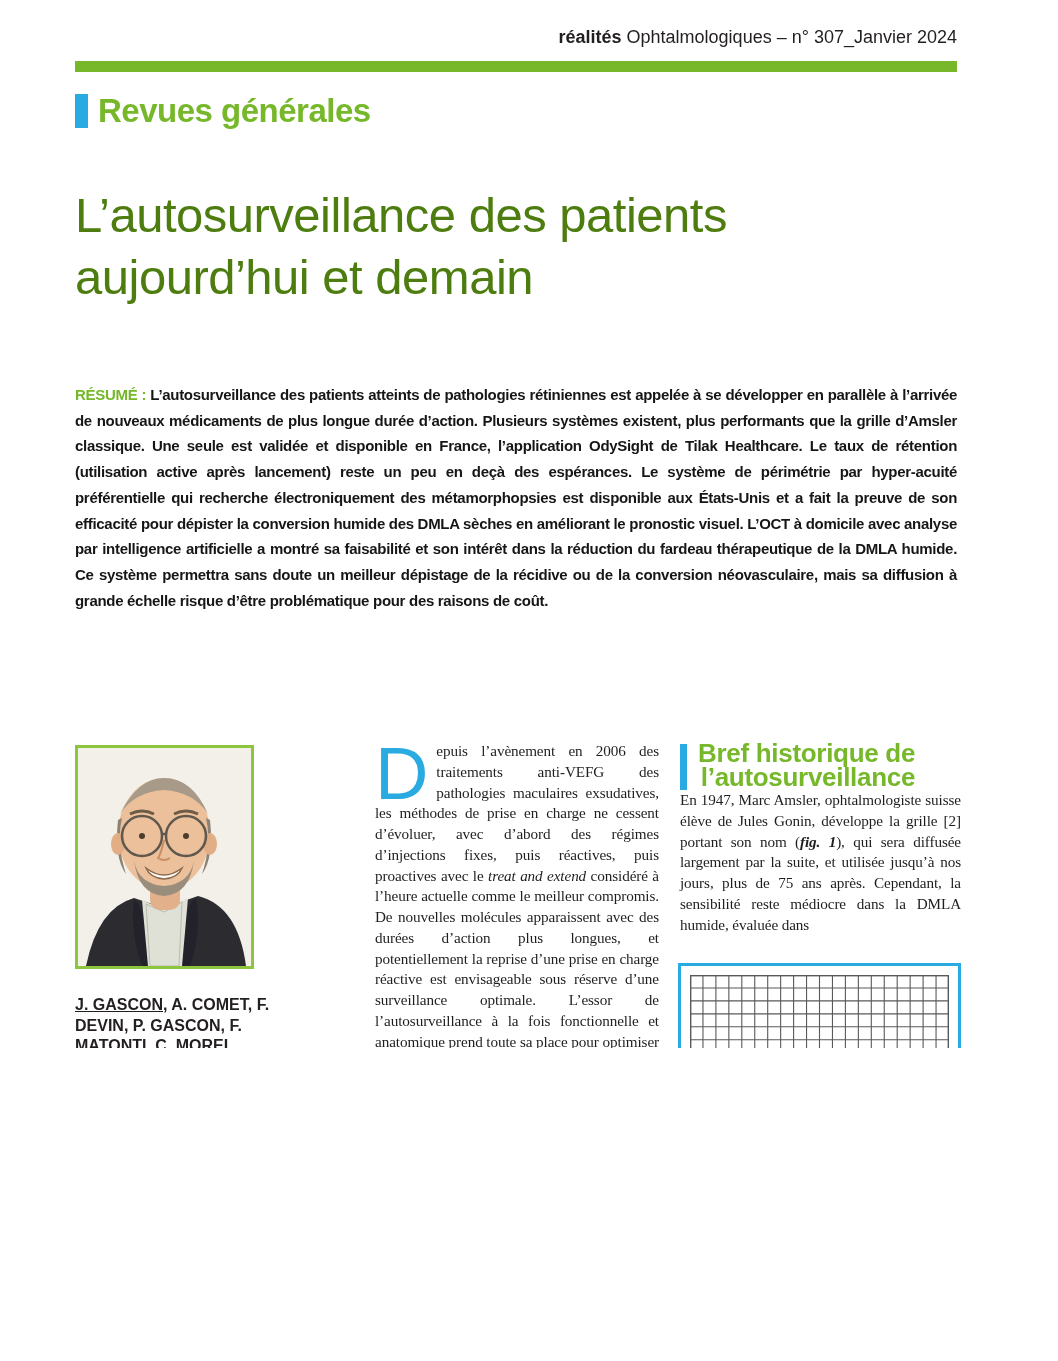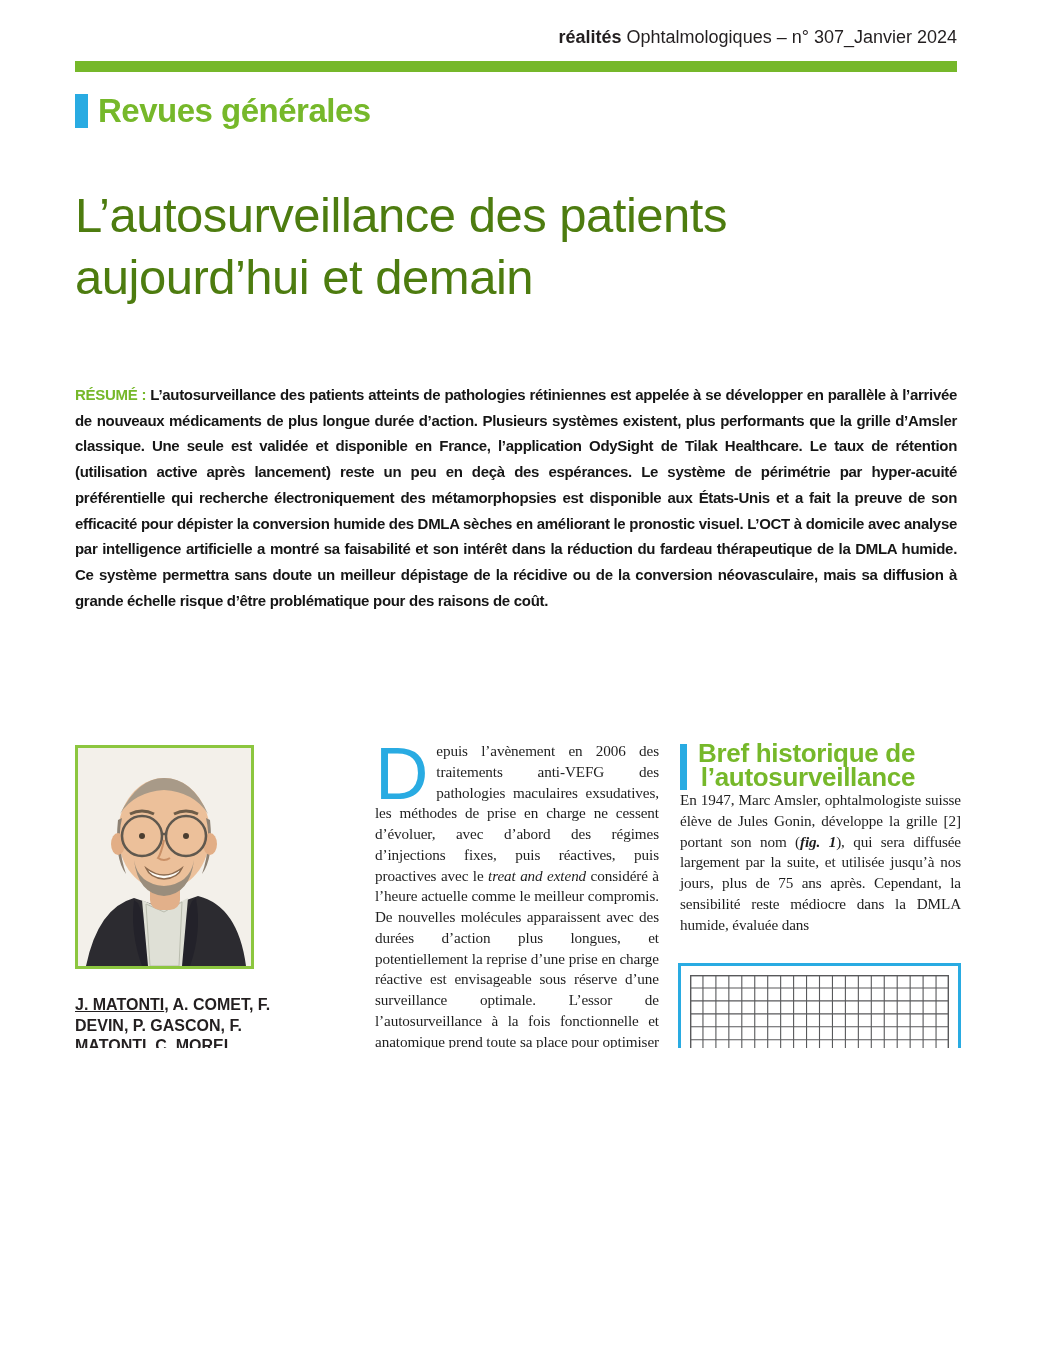--- a/index.html
+++ b/index.html
@@ -115,21 +115,21 @@
         <path d="M 96 66 Q 108 60 120 66" fill="none" stroke="#6d5c48" stroke-width="3"></path>
 
         <path d="M 86 92 Q 83 106 80 110 Q 86 114 92 110" fill="none" stroke="#c98f66" stroke-width="2"></path>
 
         <path d="M 56 112 Q 60 146 86 148 Q 112 146 116 112 Q 112 136 86 138 Q 60 136 56 112 Z" fill="#9a8d7c"></path>
 
         <path d="M 68 120 Q 86 134 104 120 Q 100 130 86 131 Q 72 130 68 120 Z" fill="#fdfbf6" stroke="#8b6a4e" stroke-width="1.5"></path>
       </svg>
     </div>
     <div class="authors">
-      <span class="lead">J. MATONTI</span><span>, A. COMET, F. DEVIN, P. GASCON, F. MATONTI, C. MOREL</span>
+      <span class="lead">J. GASCON</span><span>, A. COMET, F. DEVIN, P. GASCON, F. MATONTI, C. MOREL</span>
     </div>
     <div class="affiliation">
       <div>Centre Monticelli-Paradis/Clinique Juge,</div>
       <div>MARSEILLE.</div>
     </div>
   </div>
 
   <div class="col-body serif-text">
     <span class="dropcap">D</span><span>epuis l’avènement en 2006 des traitements anti-VEFG des pathologies maculaires exsudatives, les méthodes de prise en charge ne cessent d’évoluer, avec d’abord des régimes d’injections fixes, puis réactives, puis proactives avec le </span><span class="italic">treat and extend</span><span> considéré à l’heure actuelle comme le meilleur compromis. De nouvelles molécules apparaissent avec des durées d’action plus longues, et potentiellement la reprise d’une prise en charge réactive est envisageable sous réserve d’une surveillance optimale. L’essor de l’autosurveillance à la fois fonctionnelle et anatomique prend toute sa place pour optimiser la prise en charge, réduire le fardeau thérapeutique et bien sûr permettre la surveillance de l’œil adelphe quand nécessaire. Le développement de l’autosurveillance est lié à la révolution numérique avec smartphones et tablettes connectées. Le but est de permettre une prise en charge rapide, dans un délai inférieur à 8 jours [1]. Cet article présente les dispositifs actuels et à venir.</span>
   </div>

